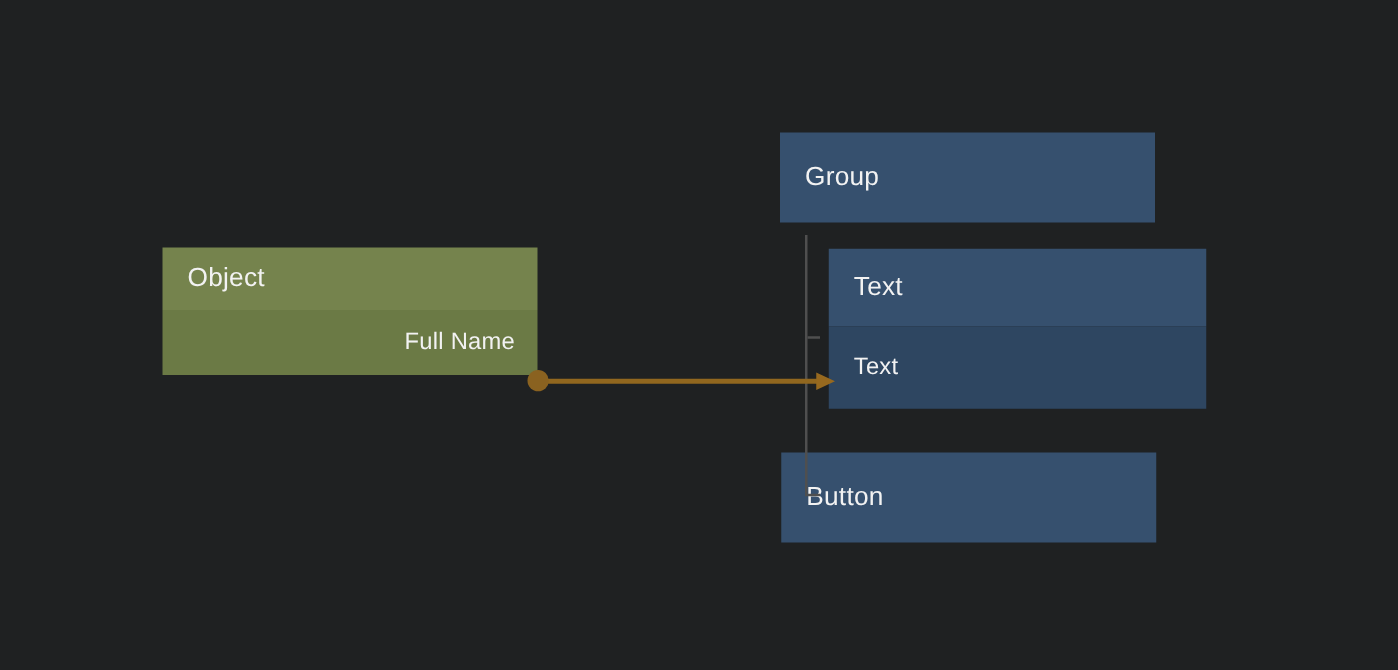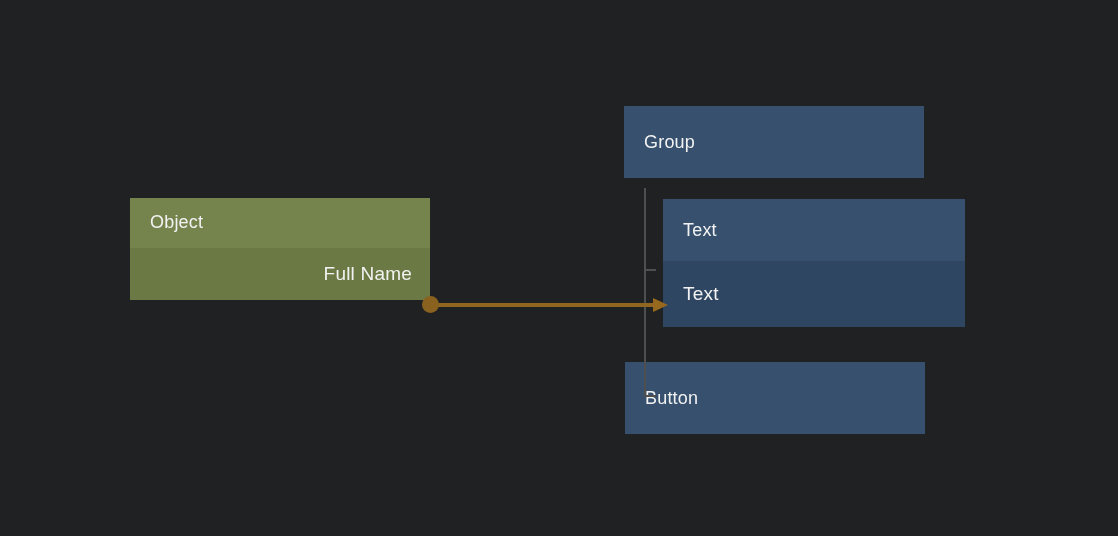--- a/index.html
+++ b/index.html
@@ -18,21 +18,21 @@
   }
   .node {
     position: absolute;
     display: flex;
     flex-direction: column;
   }
   .node-header {
     display: flex;
     align-items: center;
     padding-left: 20px;
-    font-size: 18px;
+    font-size: 21px;
     letter-spacing: 0.2px;
   }
   .node-row {
     display: flex;
     align-items: center;
     font-size: 19px;
     letter-spacing: 0.2px;
   }
 
   

